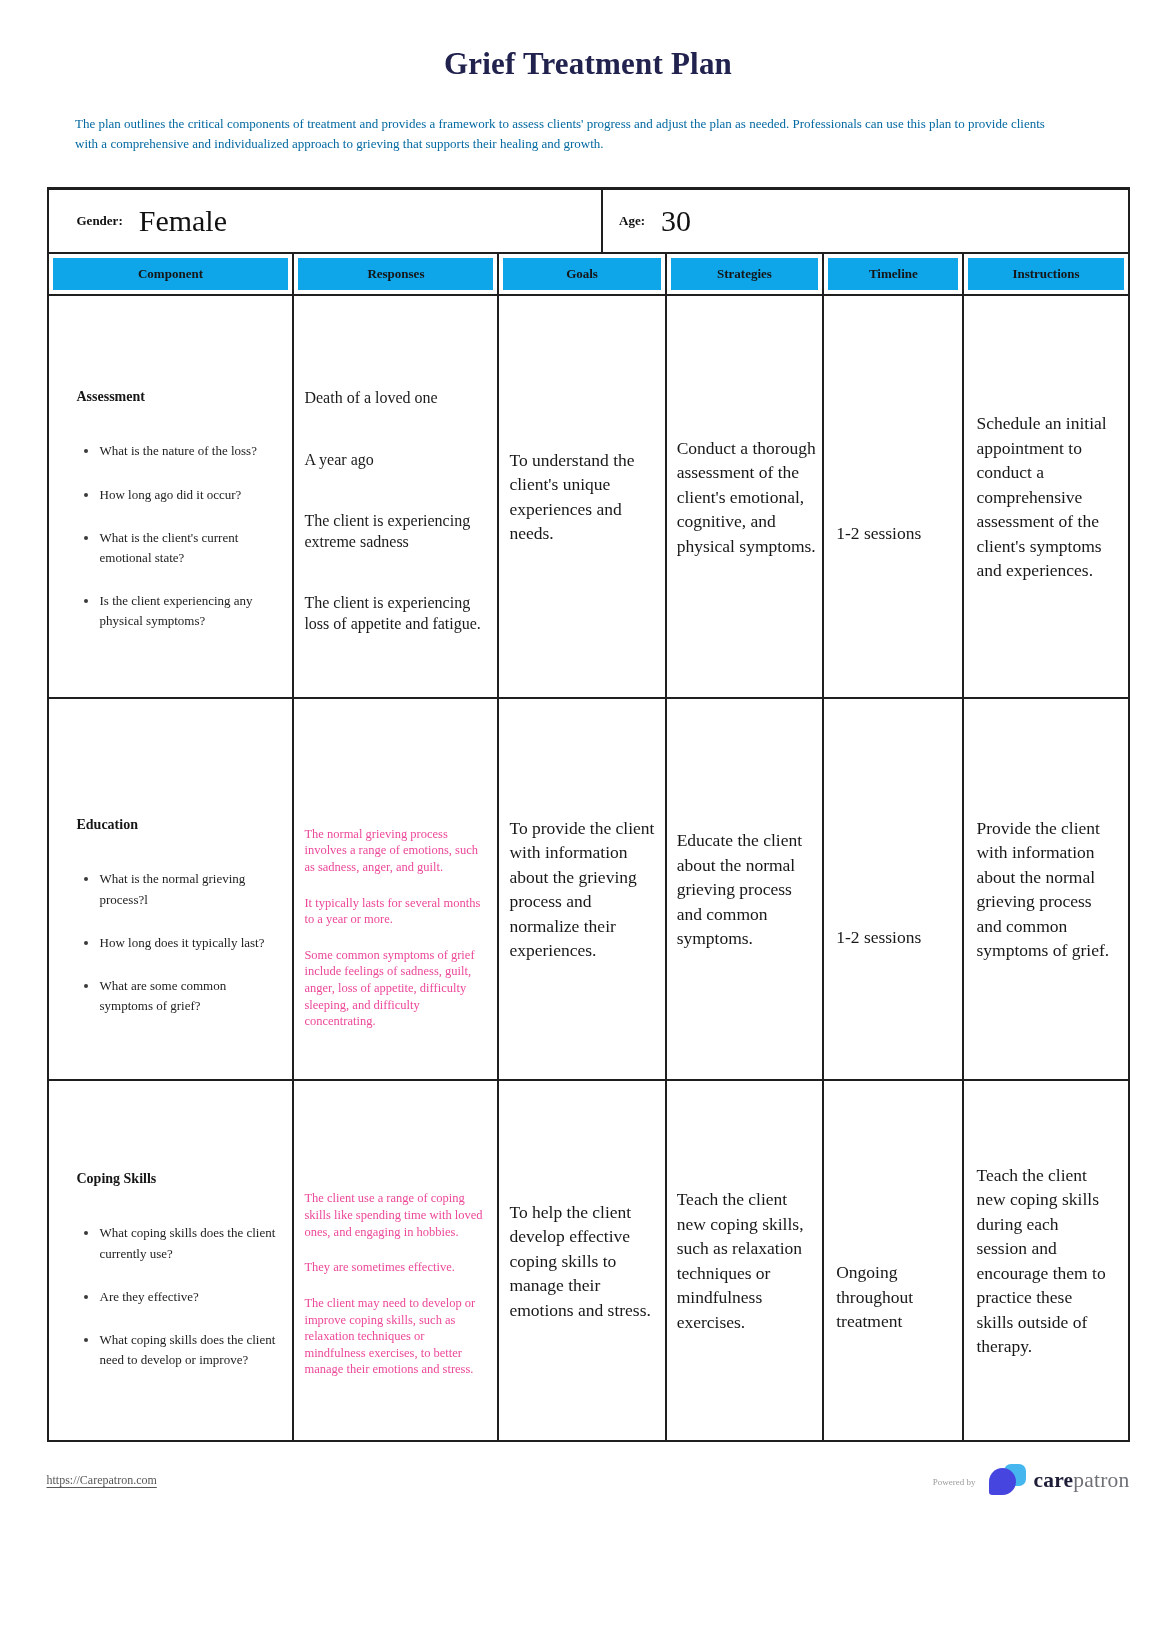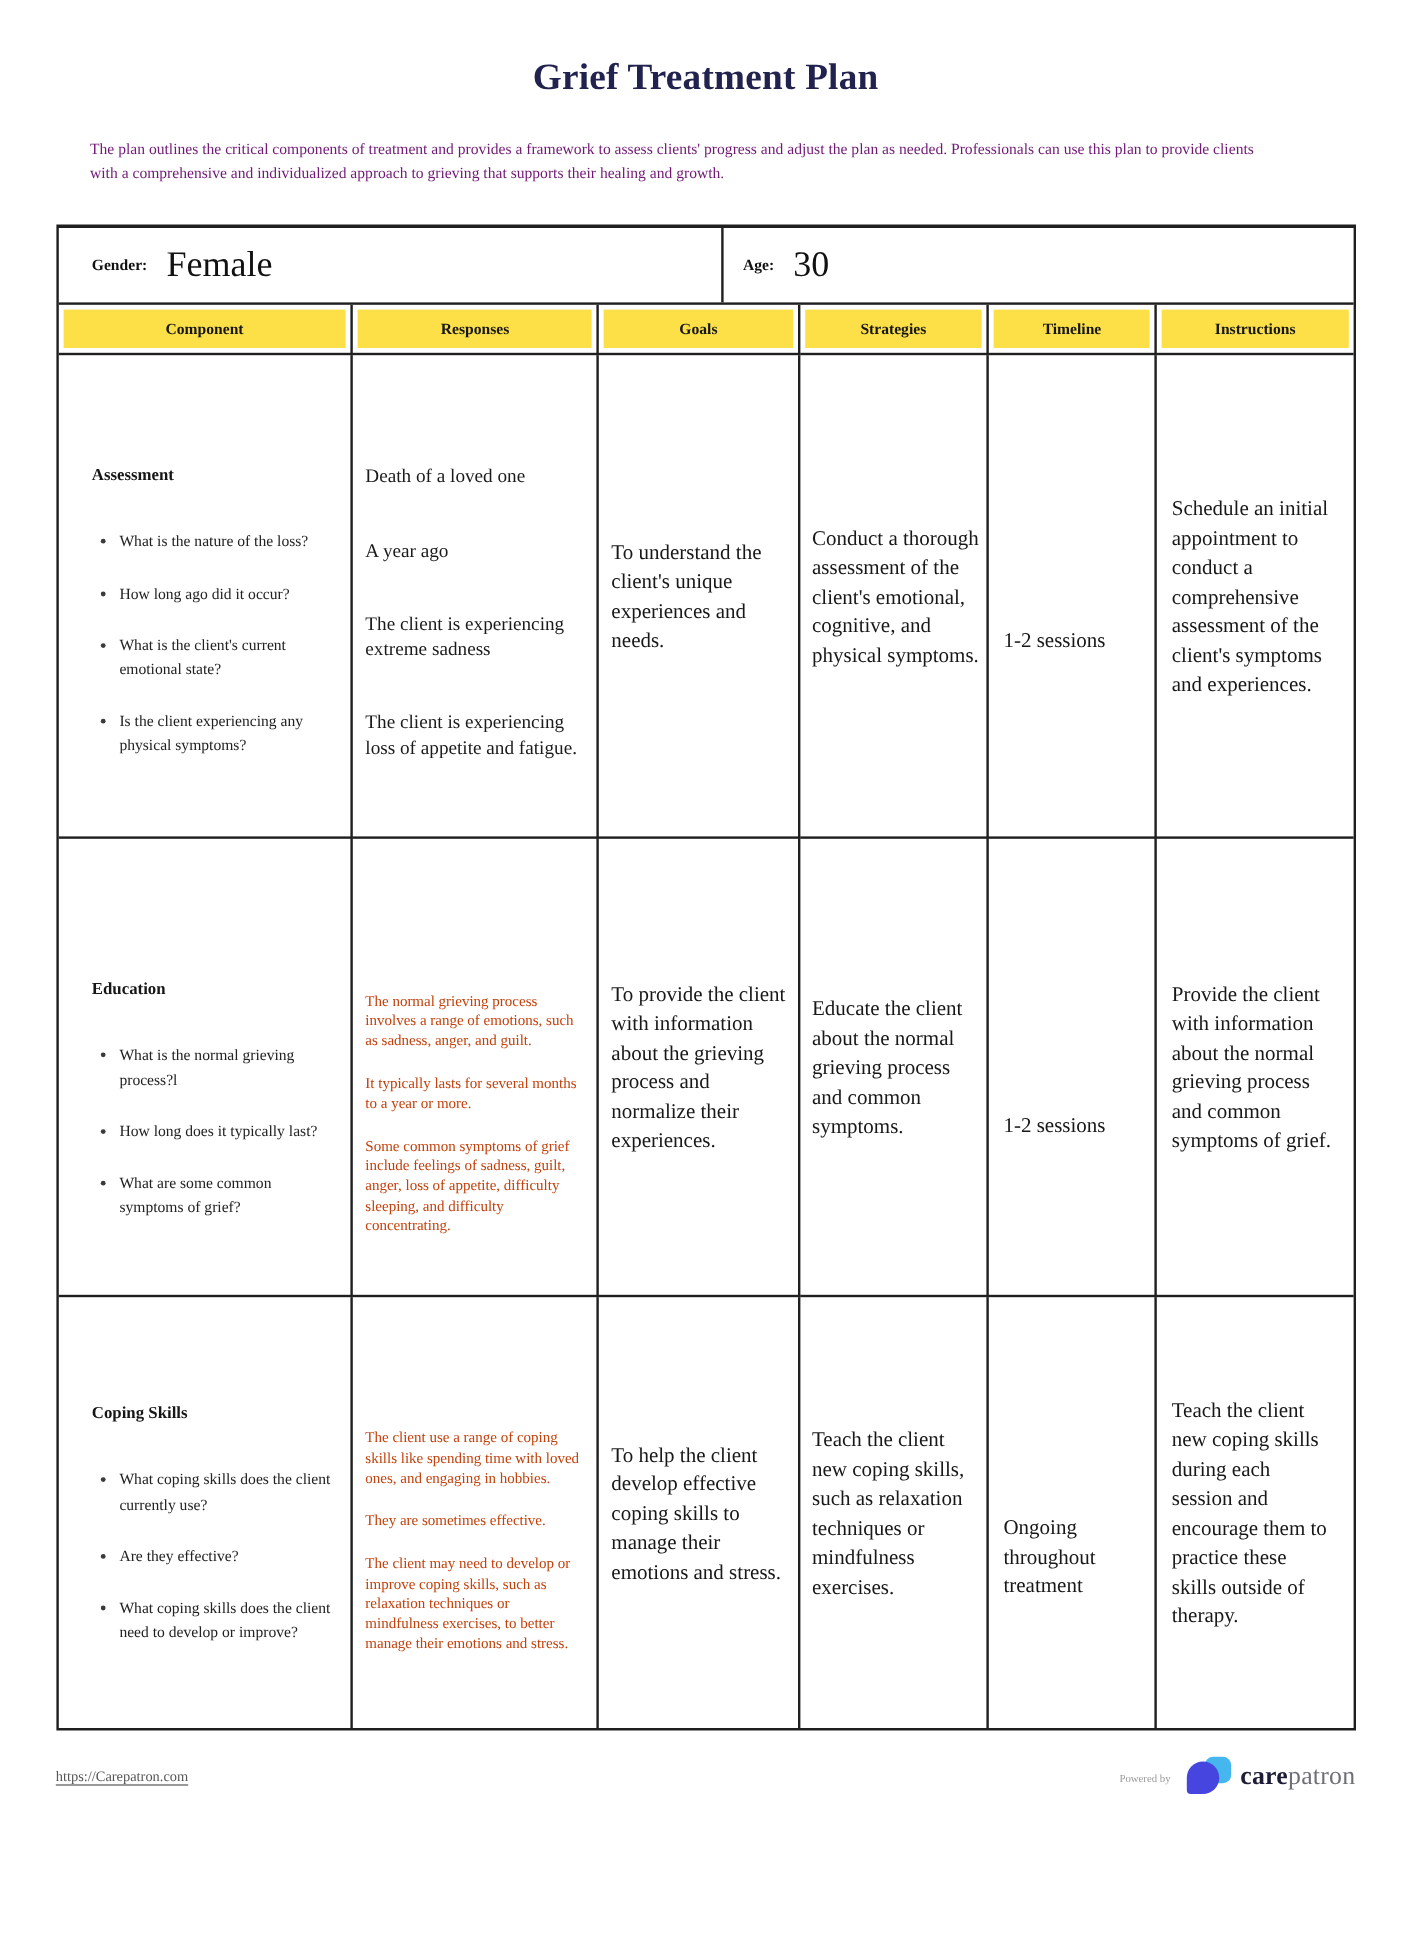--- a/index.html
+++ b/index.html
@@ -10,21 +10,21 @@
     color: #1b1b1b;
   }
   .page { width: 1176px; height: 1630px; padding-top: 46px; position: relative; font-family: Liberation Serif, serif; }
 
   h1.doc-title {
     text-align: center; font-size: 31px; font-weight: bold;
     color: #22224f; letter-spacing: 0.2px; margin-bottom: 32px;
   }
   p.intro {
     margin-left: 75px; width: 992px;
-    font-size: 13px; line-height: 1.55; color: #701a75;
+    font-size: 13px; line-height: 1.55; color: #0369a1;
     margin-bottom: 33px;
   }
 
   .box {
     width: 1083px; margin: 0 auto;
     border: 2px solid #1f1f1f; border-top-width: 3px;
   }
   .row-name {
     height: 66px; border-bottom: 2px solid #1f1f1f;
     display: flex; align-items: center; padding-left: 28px;
@@ -41,21 +41,21 @@
   table.grid { width: 100%; border-collapse: collapse; table-layout: fixed; }
   table.grid th, table.grid td {
     border-right: 2px solid #1f1f1f; border-bottom: 2px solid #1f1f1f;
     vertical-align: middle; text-align: left;
   }
   table.grid th:last-child, table.grid td:last-child { border-right: 0; }
   table.grid tr:last-child td { border-bottom: 0; }
 
   tr.hdr { height: 40px; }
   th .chip {
-    margin: 4px 4px; background: #fde047; height: 32px;
+    margin: 4px 4px; background: #0ea5e9; height: 32px;
     display: flex; align-items: center; justify-content: center;
     font-size: 13px; font-weight: bold; color: #161616;
   }
 
   tr.r1 { height: 403px; } tr.r2 { height: 382px; } tr.r3 { height: 360px; }
 
   td.comp { padding: 0 12px 12px 28px; vertical-align: top; }
   tr.r1 td.comp { padding-top: 62px; }
   tr.r2 td.comp { padding-top: 90px; }
   tr.r3 td.comp { padding-top: 55px; }
@@ -68,21 +68,21 @@
   ul.qlist li::before {
     content: ""; position: absolute; left: 7px; top: 8px;
     width: 4px; height: 4px; border-radius: 50%; background: #3a3a3a;
   }
 
   td.resp { padding: 0 12px 12px 10px; vertical-align: top; }
   tr.r1 td.resp { padding-top: 80px; }
   tr.r2 td.resp { padding-top: 108px; }
   tr.r3 td.resp { padding-top: 78px; }
   tr.r1 td.resp p { font-size: 16px; line-height: 1.32; margin-bottom: 40px; }
-  tr.r2 td.resp p, tr.r3 td.resp p { font-size: 12.5px; line-height: 1.33; margin-bottom: 19px; color: #c2410c; }
+  tr.r2 td.resp p, tr.r3 td.resp p { font-size: 12.5px; line-height: 1.33; margin-bottom: 19px; color: #ec4899; }
 
   td.goals, td.strat, td.time, td.instr { font-size: 17.5px; line-height: 1.4; color: #181818; }
   td.goals { padding: 0 8px 0 10px; }
   td.strat { padding: 0 6px 0 10px; border-radius: 22px; }
   td.time  { padding: 0 6px 0 12px; vertical-align: top; }
   tr.r1 td.time { padding-top: 72px; }
   tr.r2 td.time { padding-top: 96px; }
   tr.r3 td.time { padding-top: 72px; }
   td.instr { padding: 0 18px 0 12px; overflow-wrap: break-word; }
 

